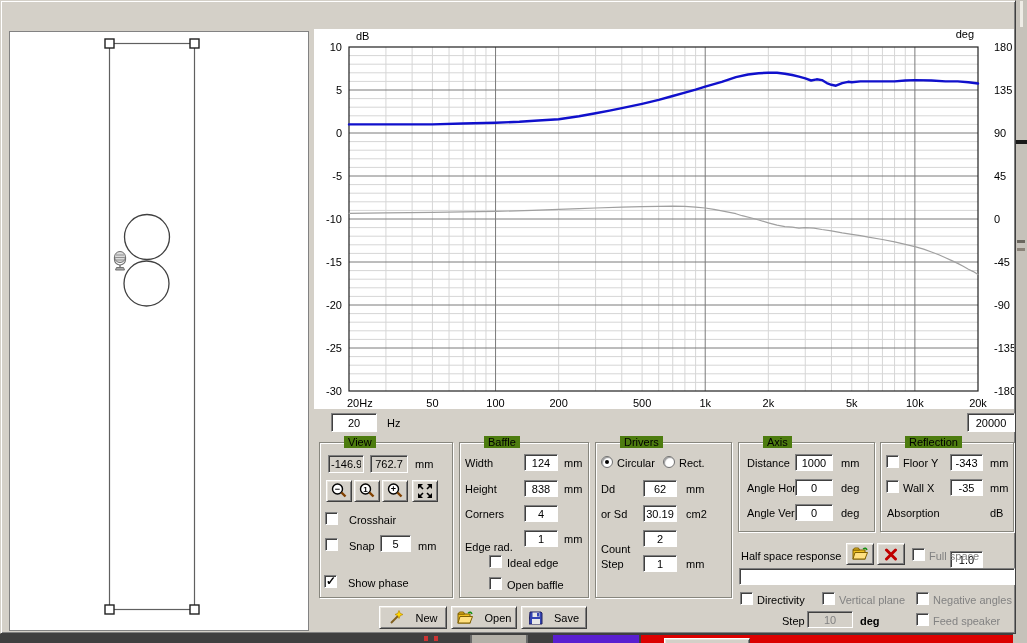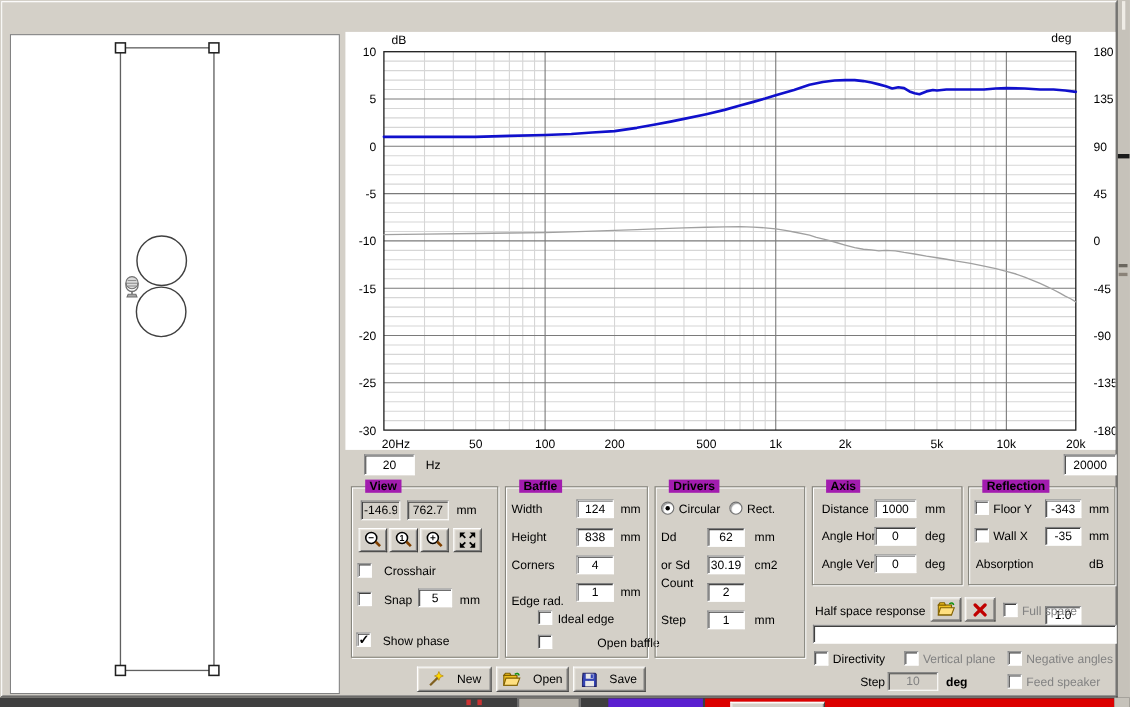--- a/index.html
+++ b/index.html
@@ -23,21 +23,21 @@
   .chartbox{position:absolute;left:313px;top:28px;width:700px;height:380px;background:#fff;}
   .tick{font-family:"Liberation Sans",sans-serif;font-size:11px;fill:#000;}
   
   .edit{position:absolute;background:#fff;border:1px solid;border-color:#808080 #ffffff #ffffff #808080;
         box-shadow:inset 1px 1px 0 #404040;font-family:"Liberation Sans",sans-serif;font-size:11px;
         text-align:center;padding:1px 2px;outline:none;color:#000;}
   .edit.gray{background:#d4d0c8;}
   .edit.dis{background:#d4d0c8;color:#828282;}
   .edit.leftal{text-align:left;}
   .group{position:absolute;border:1px solid #87867e;box-shadow:1px 1px 0 #fff,inset 1px 1px 0 #fff;}
-  .legend{position:absolute;top:-7px;left:12px;background:#a21caf;padding:0 4px;line-height:12px;font-weight:bold;}
+  .legend{position:absolute;top:-7px;left:24px;background:#4d7c0f;padding:0 4px;line-height:12px;}
   .lbl{position:absolute;white-space:nowrap;}
   .lbl.dis{color:#828282;}
   .cb{position:absolute;width:13px;height:13px;background:#fff;border:1px solid;border-color:#808080 #fff #fff #808080;
       box-shadow:inset 1px 1px 0 #404040;cursor:pointer;}
   .cb.on::after{content:"\2713";position:absolute;left:1px;top:-2px;font-size:12px;font-weight:bold;}
   .radio{position:absolute;width:12px;height:12px;background:#fff;border:1px solid #707070;border-radius:50%;
          box-shadow:inset 1px 1px 1px #9a9a9a;cursor:pointer;}
   .radio.on::after{content:"";position:absolute;left:3px;top:3px;width:4px;height:4px;border-radius:50%;background:#000;}
   .btn3d{position:absolute;background:#d4d0c8;border:1px solid;border-color:#ffffff #404040 #404040 #ffffff;
          box-shadow:inset 1px 1px 0 #e8e4dc,inset -1px -1px 0 #808080;display:flex;align-items:center;
@@ -257,36 +257,36 @@
     <input class="edit" style="left: 64px; top: 37px; width: 34px; height: 17px;" value="838">
     <span class="lbl" style="left:104px;top:40px;">mm</span>
     <span class="lbl" style="left:5px;top:65px;">Corners</span>
     <input class="edit" style="left: 64px; top: 62px; width: 34px; height: 17px;" value="4">
     <span class="lbl" style="left:5px;top:98px;">Edge rad.</span>
     <input class="edit" style="left: 64px; top: 87px; width: 34px; height: 17px;" value="1">
     <span class="lbl" style="left:104px;top:90px;">mm</span>
     <span class="cb" style="left:29px;top:112px;"></span>
     <span class="lbl" style="left:47px;top:114px;">Ideal edge</span>
     <span class="cb" style="left:29px;top:134px;"></span>
-    <span class="lbl" style="left:47px;top:136px;margin-left:36px;">Open baffle</span>
+    <span class="lbl" style="left:47px;top:136px;">Open baffle</span>
   </div>
 
   <div class="group" style="left:594px;top:441px;width:137px;height:156px;padding-left:16px;">
     <span class="legend">Drivers</span>
     <span class="radio on" style="left:5px;top:13px;"></span>
     <span class="lbl" style="left:21px;top:14px;">Circular</span>
     <span class="radio" style="left:67px;top:13px;"></span>
     <span class="lbl" style="left:83px;top:14px;">Rect.</span>
     <span class="lbl" style="left:5px;top:40px;">Dd</span>
     <input class="edit" style="left: 47px; top: 37px; width: 34px; height: 17px;" value="62">
     <span class="lbl" style="left:90px;top:40px;">mm</span>
     <span class="lbl" style="left:5px;top:65px;">or Sd</span>
     <input class="edit" style="left: 47px; top: 62px; width: 34px; height: 17px;" value="30.19">
     <span class="lbl" style="left:90px;top:65px;">cm2</span>
-    <span class="lbl" style="left:5px;top:82px;">Count</span>
+    <span class="lbl" style="left:5px;top:100px;">Count</span>
     <input class="edit" style="left: 47px; top: 87px; width: 34px; height: 17px;" value="2">
     <span class="lbl" style="left:5px;top:115px;">Step</span>
     <input class="edit" style="left: 47px; top: 112px; width: 34px; height: 17px;" value="1">
     <span class="lbl" style="left:90px;top:115px;">mm</span>
   </div>
 
   <div class="group" style="left:737px;top:441px;width:137px;height:90px;">
     <span class="legend">Axis</span>
     <span class="lbl" style="left:8px;top:14px;">Distance</span>
     <input class="edit" style="left: 56px; top: 11px; width: 38px; height: 17px;" value="1000">

